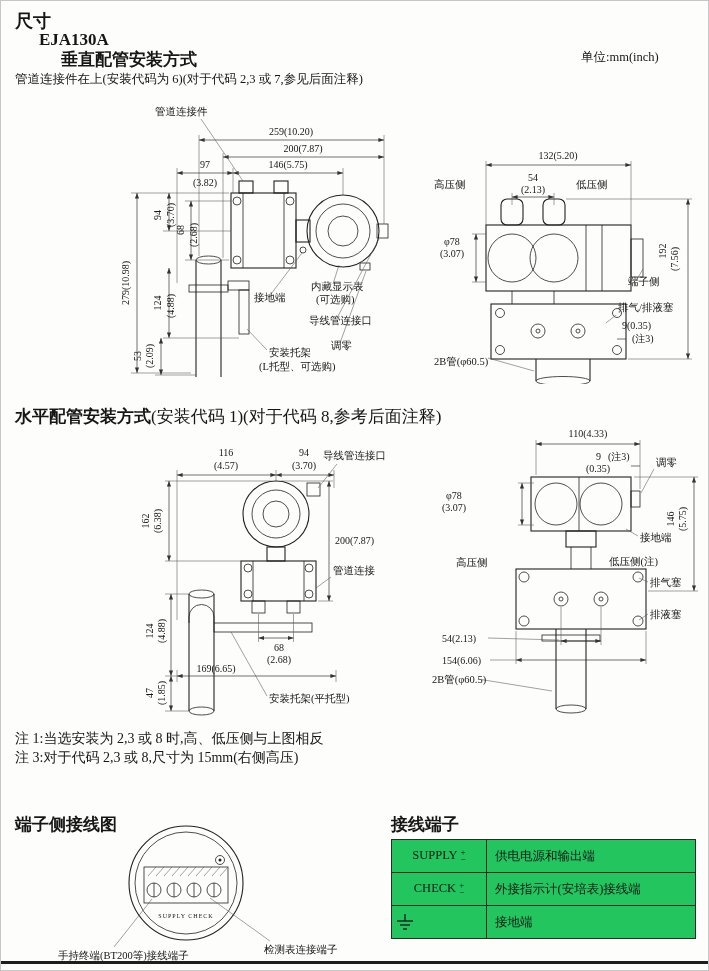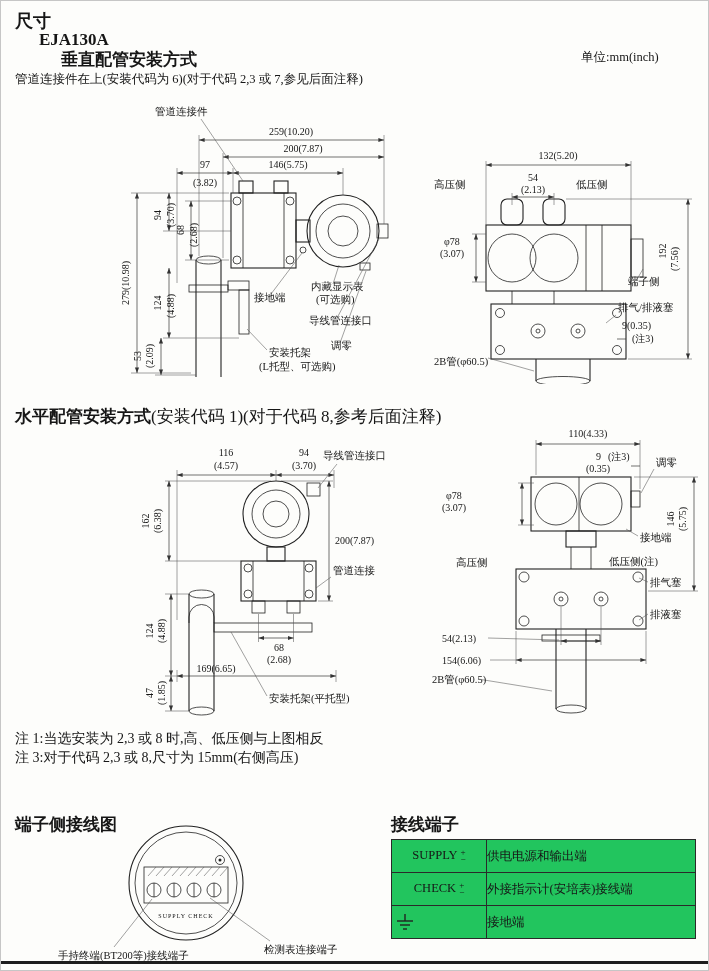--- a/index.html
+++ b/index.html
@@ -18,21 +18,21 @@
   svg { display:block; }
   svg text { font-family:"Liberation Serif","DejaVu Serif",serif; font-size:10px; fill:#161616; }
   svg text.lb { font-size:10.5px; }
   svg text.tiny { font-size:6px; letter-spacing:1px; }
   .tc { text-anchor:middle; }
   .ol  { stroke:#222; stroke-width:1.1; fill:none; }
   .ol2 { stroke:#222; stroke-width:0.8; fill:none; }
   .dl  { stroke:#333; stroke-width:0.7; fill:none; }
   .xl  { stroke:#555; stroke-width:0.55; fill:none; }
   table.wt { border-collapse:collapse; width:305px; background:#22c55e; }
-  table.wt td { border:1.2px solid #2a2a2a; height:33px; font-size:12.5px; padding:0 0; }
+  table.wt td { border:1.2px solid #2a2a2a; height:33px; font-size:12.5px; padding:0 8px; }
   table.wt td.c1 { width:95px; text-align:center; padding:0 2px; }
   .pm { display:inline-block; vertical-align:-3px; margin-left:3px; font-size:9px; line-height:7.5px; text-align:center; }
   .pm span { display:block; }
   #bottomline { position:absolute; left:0; top:960px; width:709px; height:3px; background:#1e1e1e; }
 </style>
 </head>
 <body>
 
 <div id="page">
 

